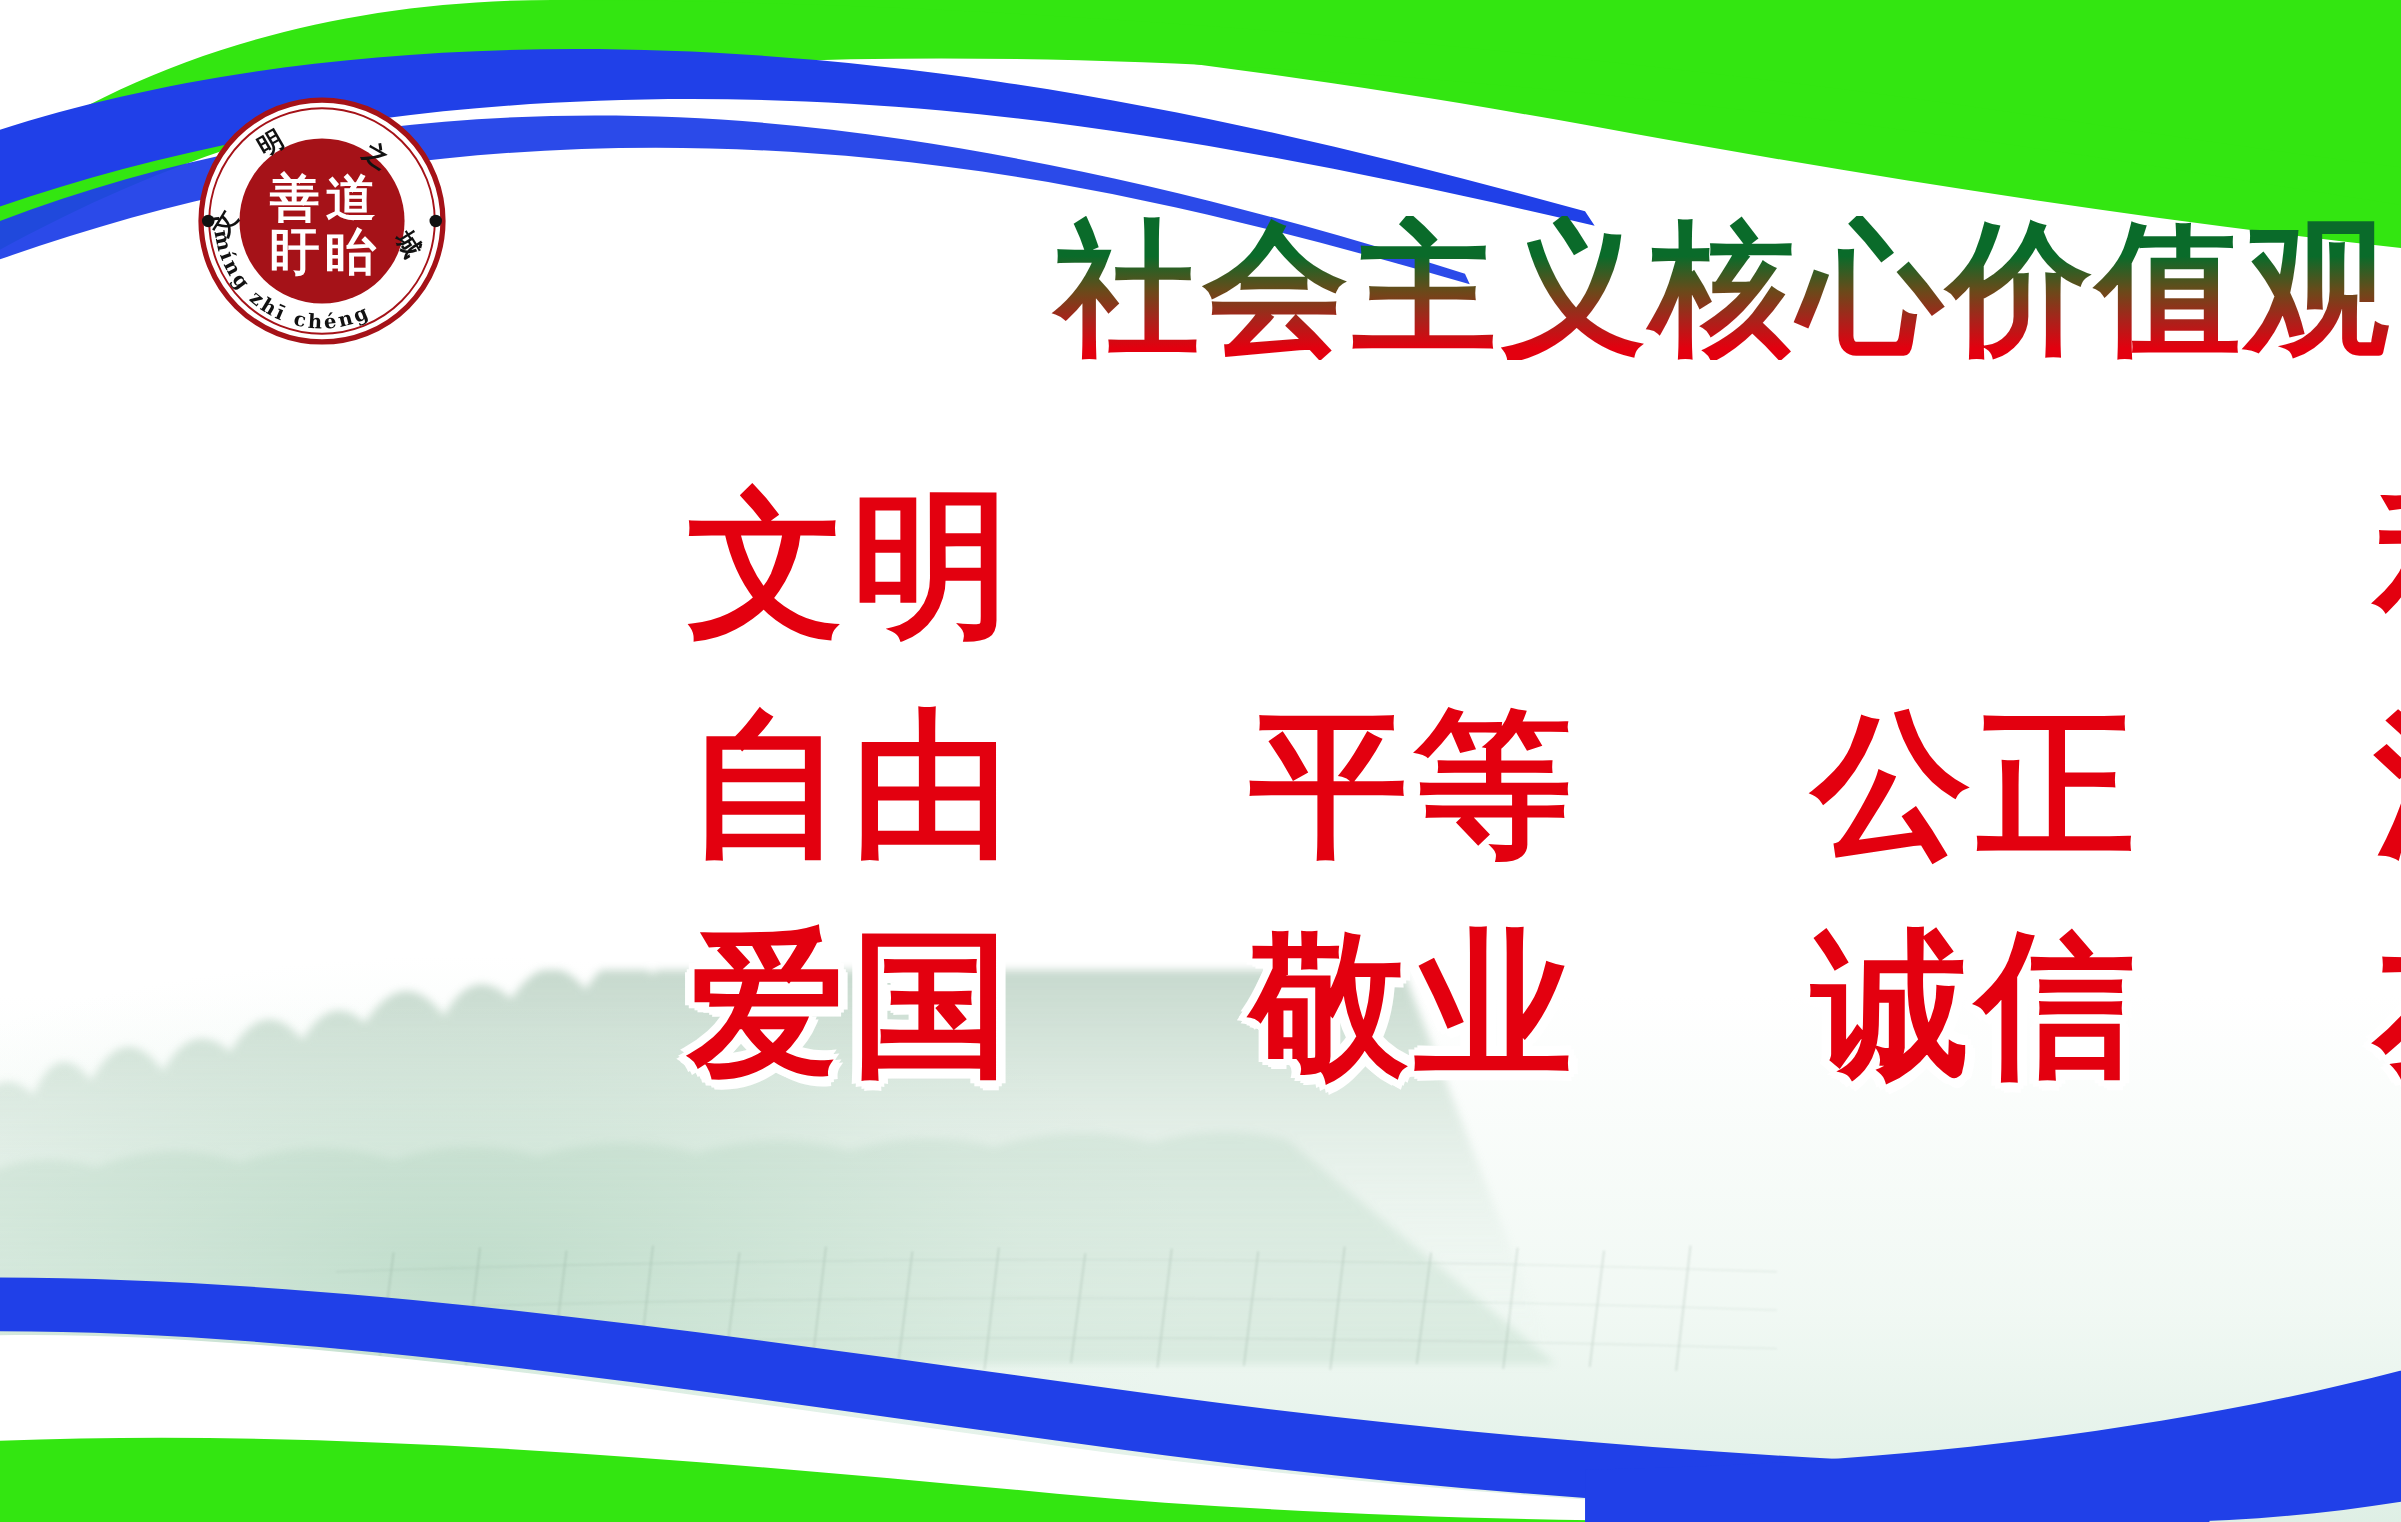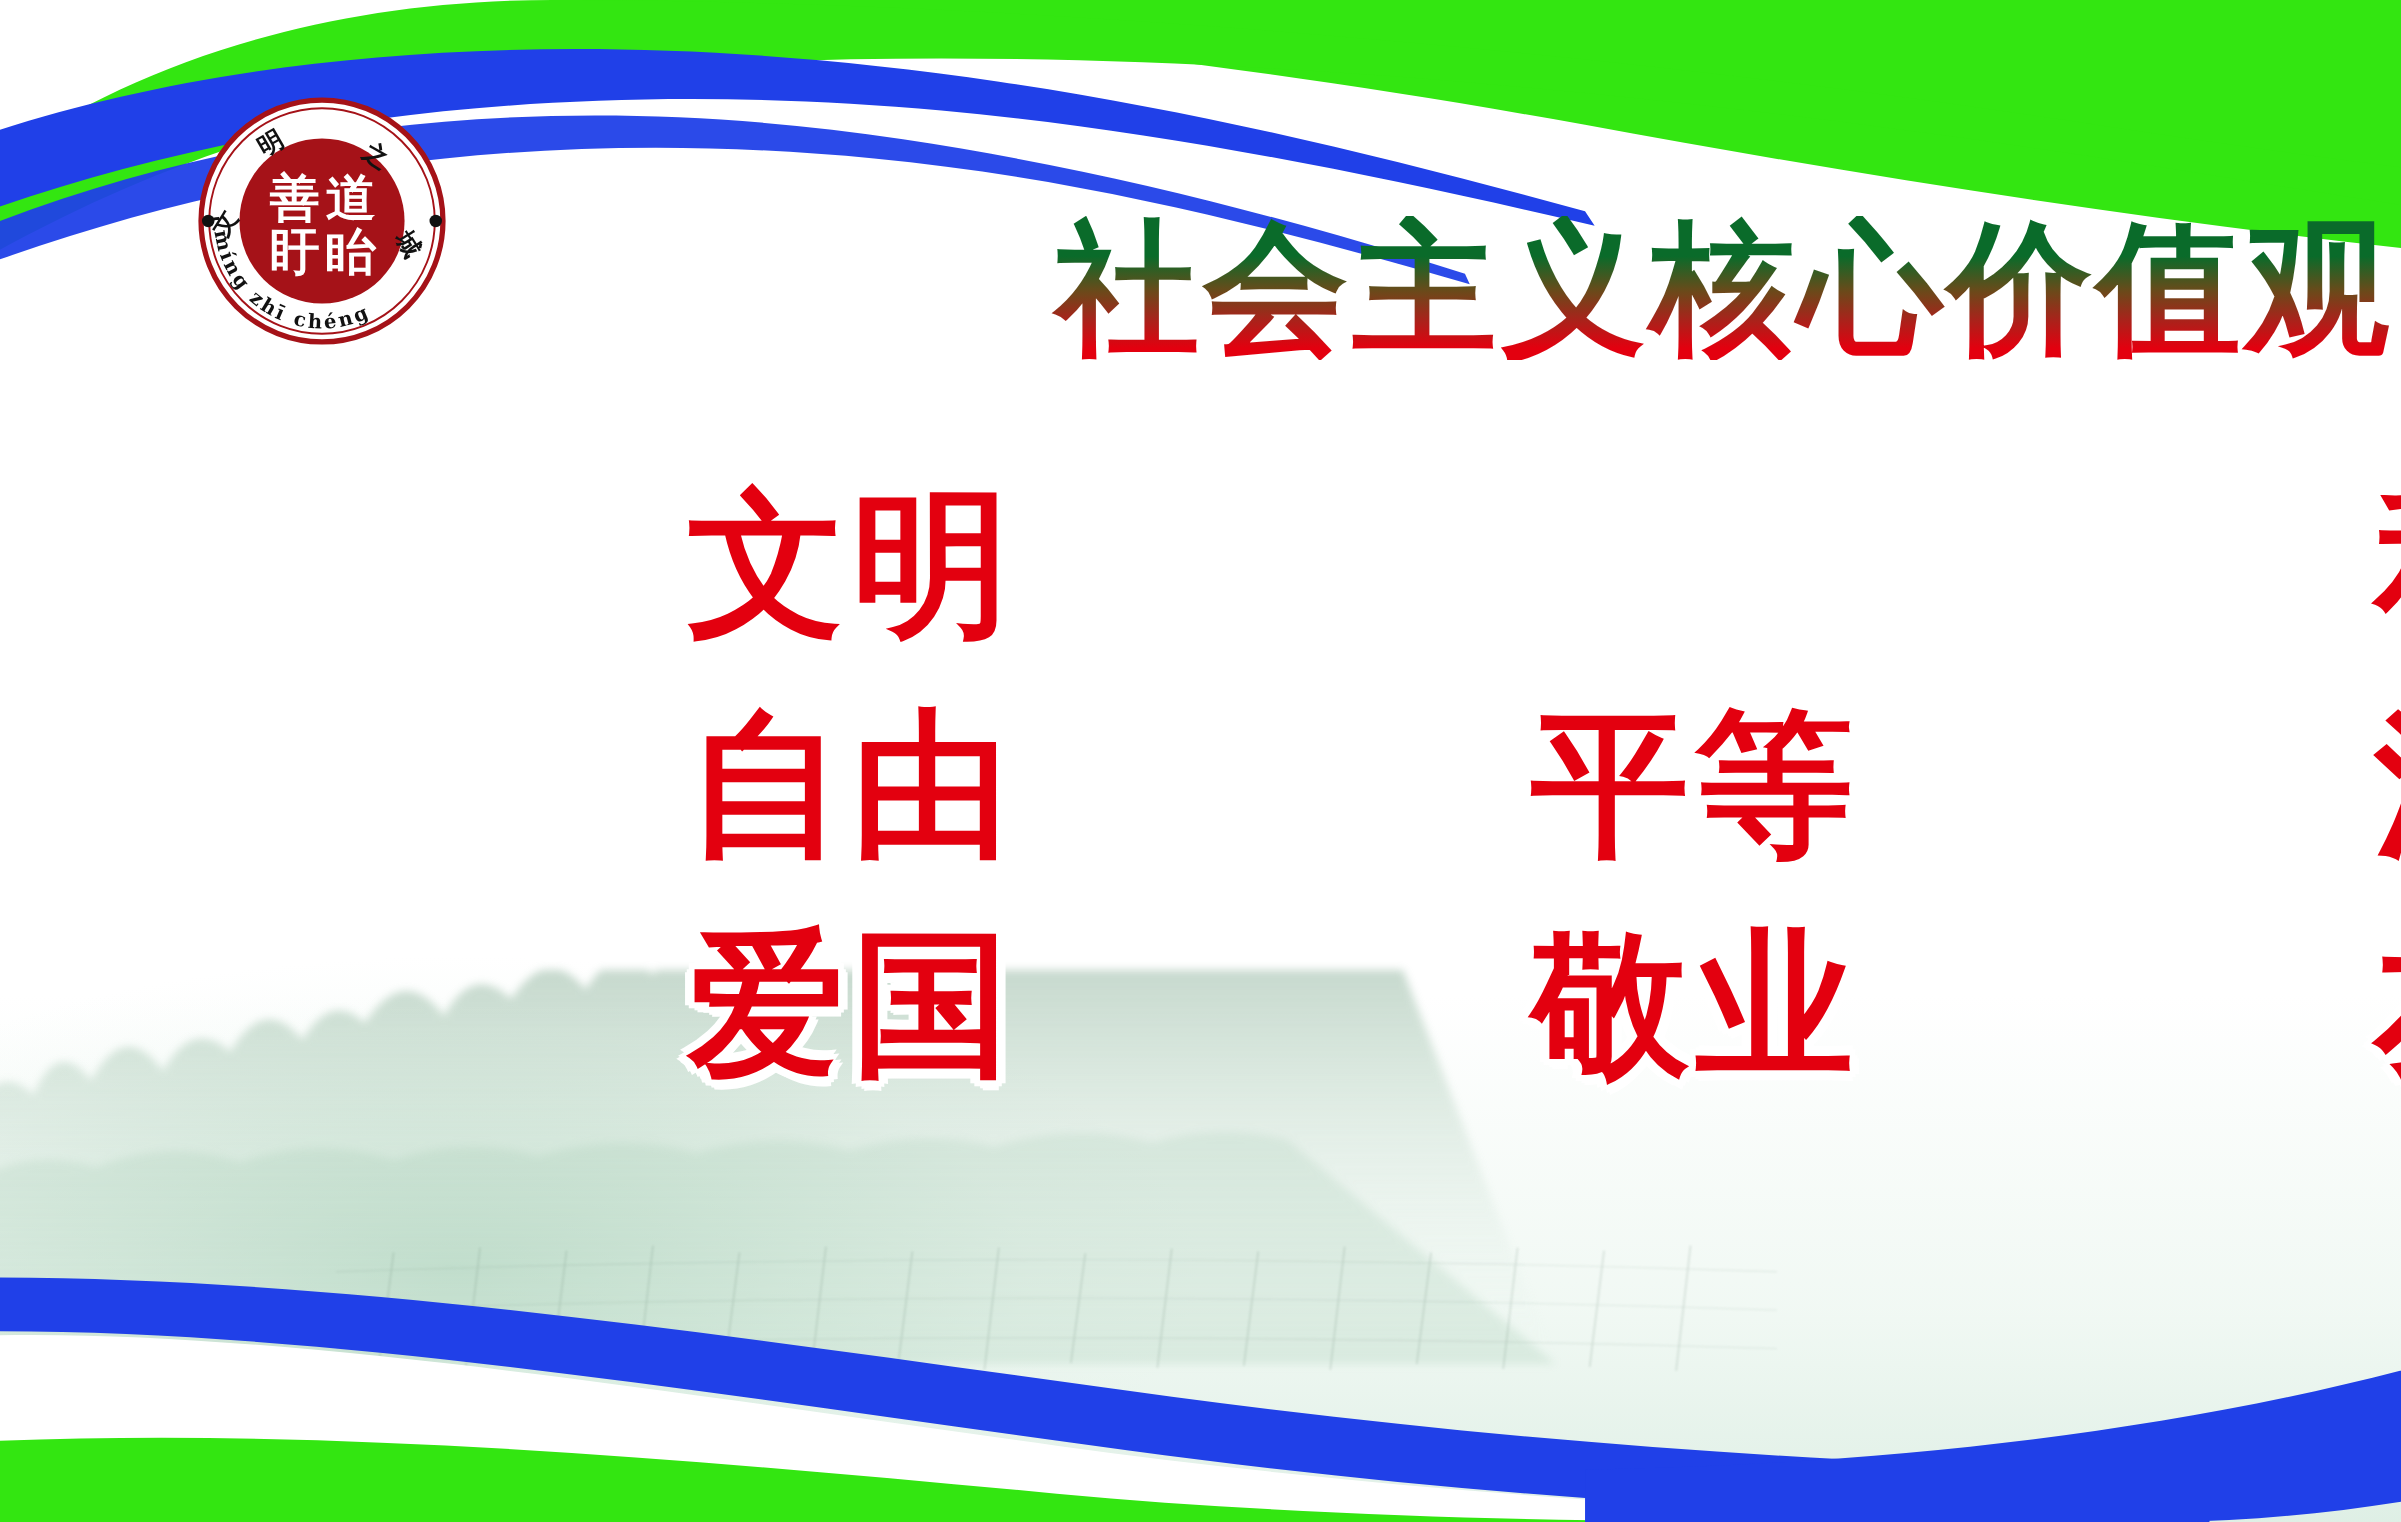--- a/index.html
+++ b/index.html
@@ -305,25 +305,27 @@
   <div id="slogans">
 
     <div class="slogan-row">
       <span class="slogan-word">文明</span>
       <span class="slogan-word">和谐</span>
     </div>
 
     <div class="slogan-row">
       <span class="slogan-word">自由</span>
       <span class="slogan-word">平等</span>
+      <span class="slogan-word">公正</span>
       <span class="slogan-word">法治</span>
     </div>
 
     <div class="slogan-row">
       <span class="slogan-word">爱国</span>
       <span class="slogan-word">敬业</span>
+      <span class="slogan-word">诚信</span>
       <span class="slogan-word">友善</span>
     </div>
 
   </div>
 
 </div>
 
 
 </body></html>

